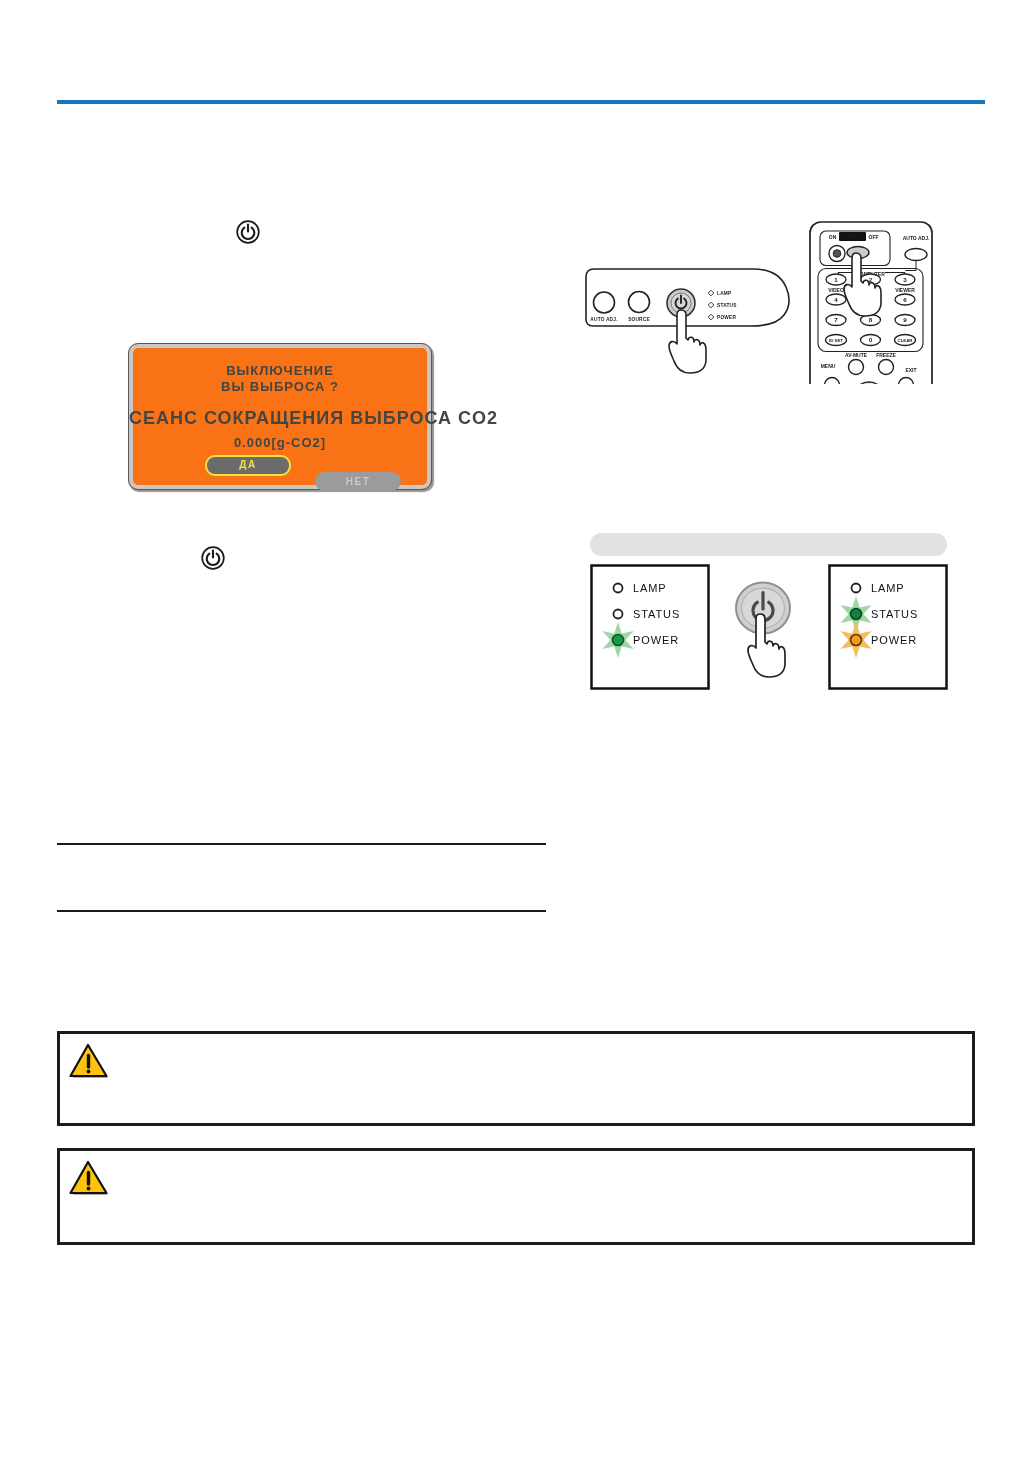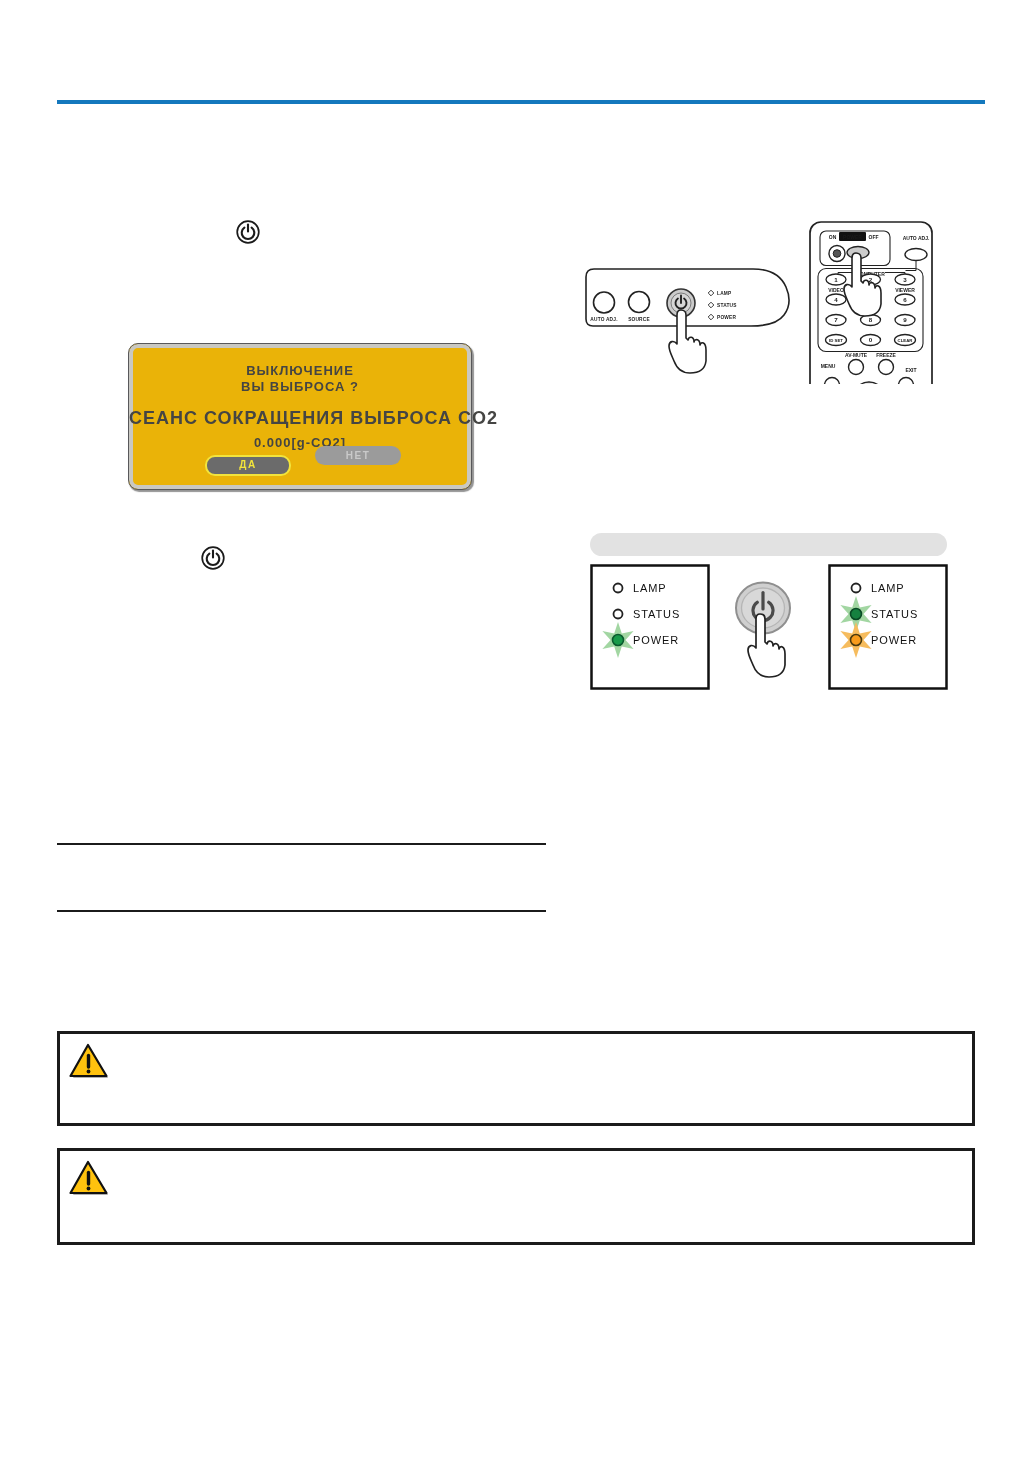--- a/index.html
+++ b/index.html
@@ -4,30 +4,30 @@
 <style>
   * { margin:0; padding:0; box-sizing:border-box; }
   html,body { background:#fff; }
   body { font-family:"Liberation Sans", sans-serif; }
   .page { position:relative; width:1032px; height:1457px; background:#fff; overflow:hidden; }
   .abs { position:absolute; }
 
   .top-rule { left:57px; top:100px; width:928px; height:4px; background:#1478BD; }
 
   
-  .osd { left:128px; top:343px; width:344px; height:147px; border-radius:10px;
-         background:#eab308; border:1.5px solid #58585a;
+  .osd { left:128px; top:343px; width:304px; height:147px; border-radius:10px;
+         background:#f97316; border:1.5px solid #58585a;
          box-shadow: inset 0 0 0 4px #C9C8C2, 1.5px 2px 1px rgba(60,60,60,.55); }
   .osd-line { position:absolute; left:0; width:100%; text-align:center; font-weight:700;
               color:#454543; letter-spacing:1px; font-size:13px; white-space:nowrap; }
   .osd-btn { position:absolute; width:86px; border-radius:10px; font-weight:700; font-size:10px;
              text-align:center; letter-spacing:1.5px; }
   .osd-yes { left:76px; top:111px; height:21px; line-height:16px; background:#6B6B6B;
              color:#F2E43C; border:2.5px solid #F2E43C; }
-  .osd-no  { left:186px; top:102px; height:19px; line-height:19px; background:#9B9B9B; color:#C9C9C9; }
+  .osd-no  { left:186px; top:128px; height:19px; line-height:19px; background:#9B9B9B; color:#C9C9C9; }
 
   .pill { left:590px; top:533px; width:357px; height:23px; border-radius:12px; background:#E2E2E2; }
 
   .note-rule { left:57px; width:489px; height:2px; background:#1b1b1b; }
   .caution { left:57px; width:918px; border:3px solid #1b1b1b; background:#fff; }
 
   svg { display:block; position:absolute; overflow:hidden; }
   svg text { font-family:"Liberation Sans", sans-serif; fill:#111; }
   .led-label { font-size:11px; letter-spacing:0.9px; }
   .tiny { font-size:4.8px; font-weight:700; letter-spacing:0.2px; fill:#1c1c1c; }

